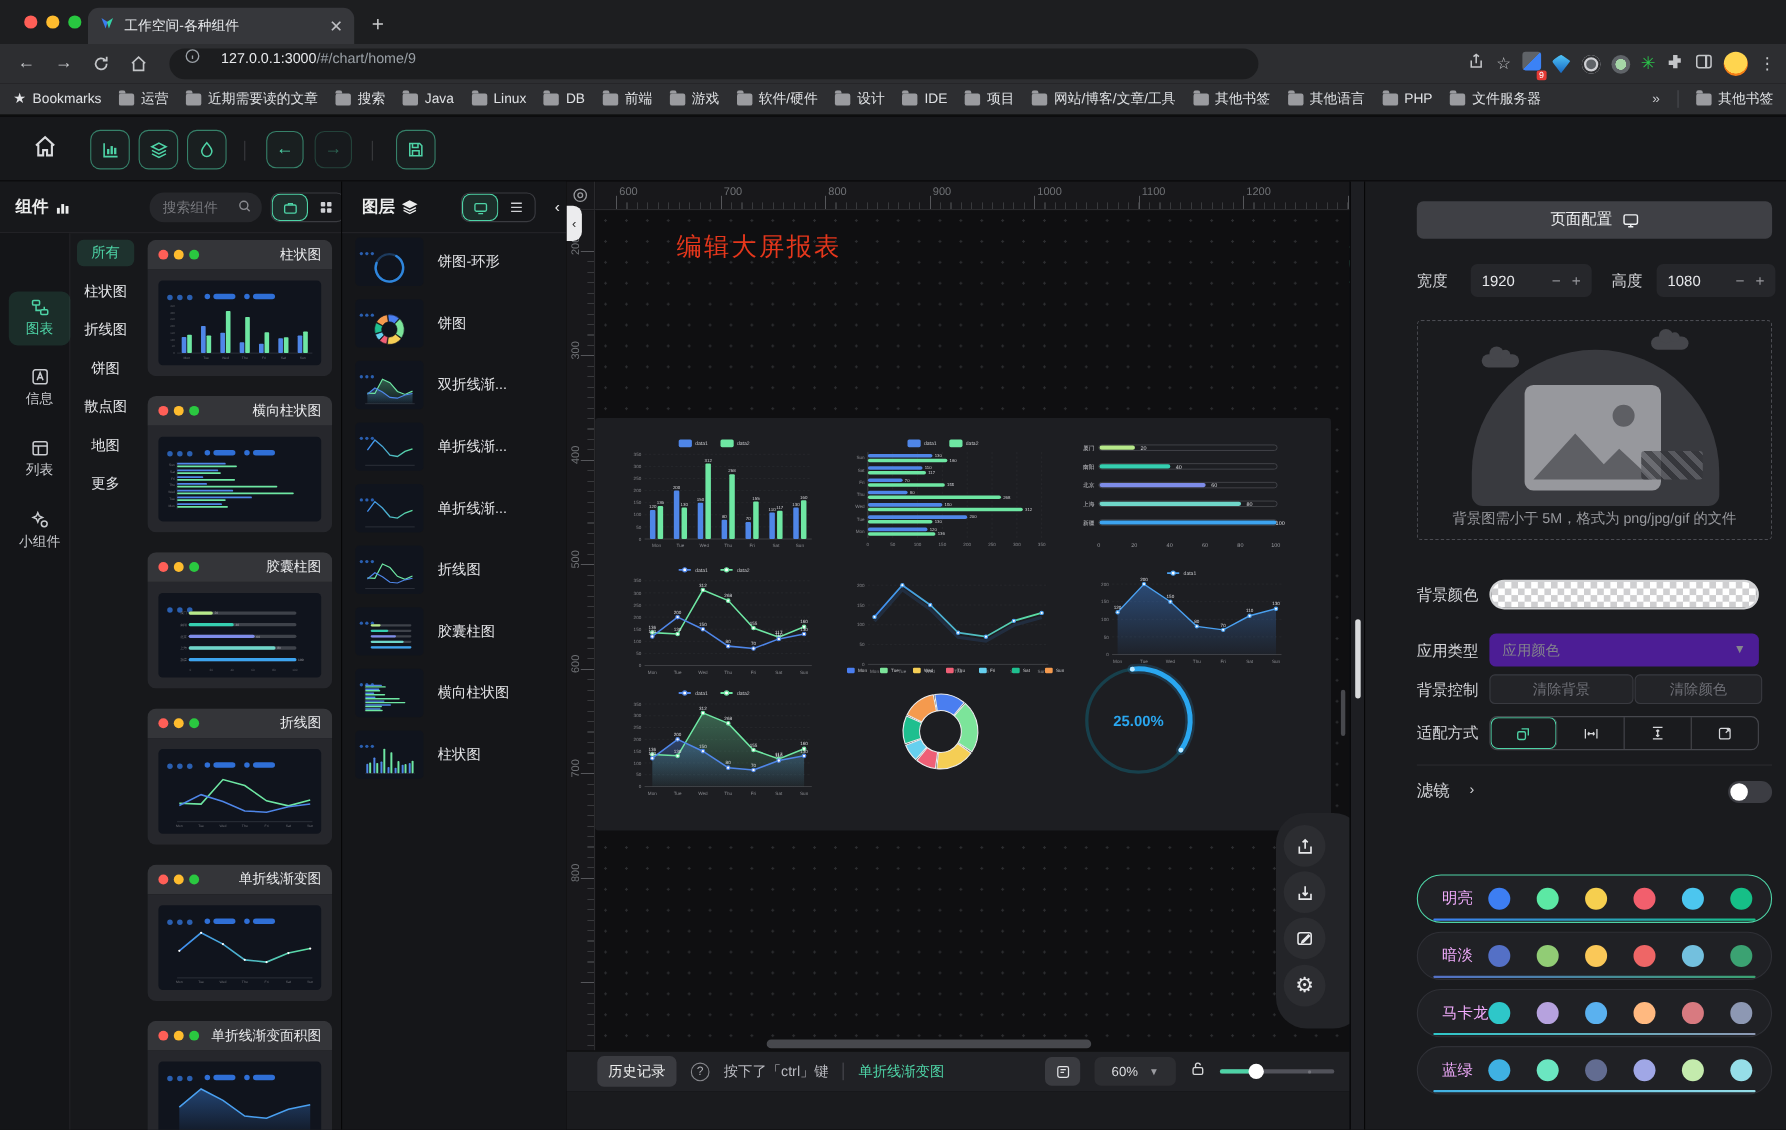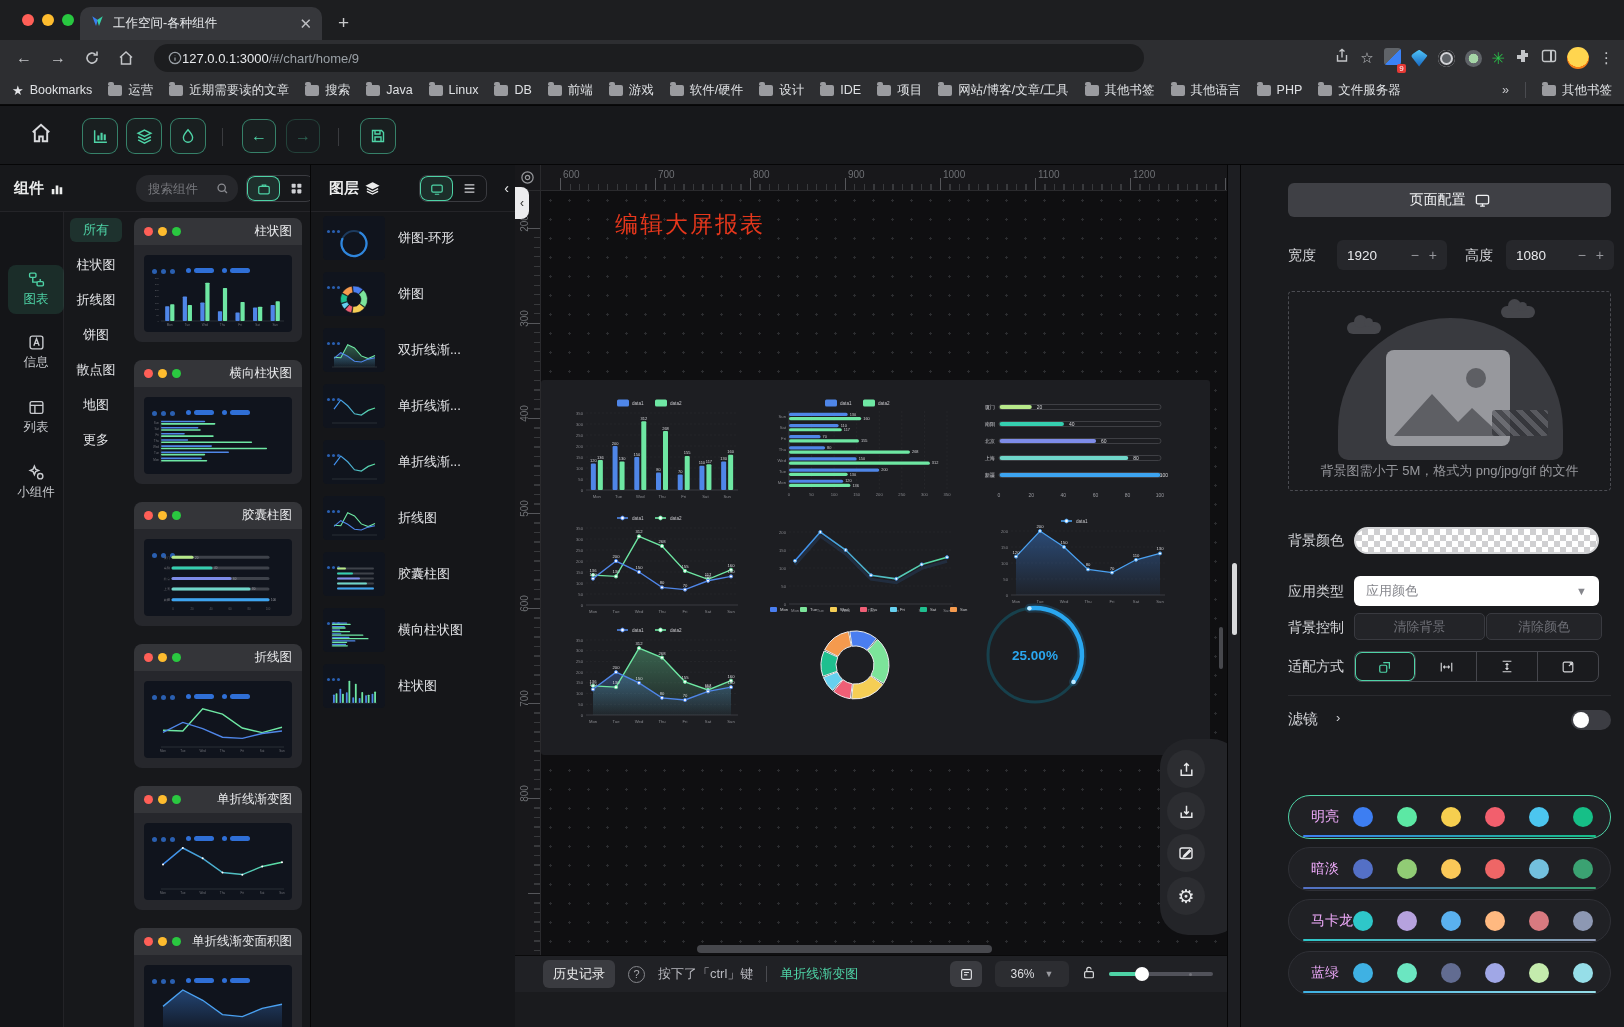--- a/index.html
+++ b/index.html
@@ -9,21 +9,21 @@
 i,em{font-style:normal}
 
 .titlebar{position:relative;height:40px;background:#1d1e20}
 .tl{position:absolute;top:14px;width:12px;height:12px;border-radius:50%}
 .tab{position:absolute;left:80px;top:7px;width:242px;height:33px;background:#36373b;border-radius:10px 10px 0 0;display:flex;align-items:center;padding:0 10px;gap:8px}
 .tab-title{color:#e8eaed;font-size:12.5px;flex:1;white-space:nowrap;overflow:hidden}
 .tab-x{color:#bdbec2;font-size:15px;cursor:default}
 .newtab{position:absolute;left:338px;top:10px;color:#c8c9cb;font-size:19px;line-height:26px}
 .toolbar{position:relative;height:36px;background:#2d2e31;display:flex;align-items:center;padding:0 10px;gap:6px}
 .navic{width:28px;height:28px;border-radius:50%;display:flex;align-items:center;justify-content:center;color:#c3c5c8;font-size:16px}
-.urlbar{flex:1;height:28px;background:#1c1d1f;border-radius:14px;display:flex;align-items:center;padding:0 14px;gap:0;margin:0 8px;max-width:990px}
+.urlbar{flex:1;height:28px;background:#1c1d1f;border-radius:14px;display:flex;padding:0 14px;gap:19px;margin:0 8px;max-width:990px}
 .urlhost{color:#e8eaed;font-size:13px}
 .urlpath{color:#9aa0a6;font-size:13px}
 .tbricons{display:flex;align-items:center;gap:10px;margin-left:auto}
 .extdot{width:17px;height:17px;border-radius:50%;display:inline-block}
 .bookbar{position:relative;height:29px;background:#2d2e31;display:flex;align-items:center;padding:0 12px;gap:16px;border-bottom:1px solid #0a0a0b}
 .bk{display:flex;align-items:center;gap:6px;color:#dfe1e4;font-size:12.5px;white-space:nowrap}
 .folder{width:14px;height:11px;background:#9a9b9f;border-radius:2px;position:relative;flex:none}
 .folder:before{content:"";position:absolute;top:-3px;left:0;width:6px;height:3px;background:#9a9b9f;border-radius:2px 2px 0 0}
 
 .apphead{position:relative;height:60px;background:#17181b;border-top:1px solid #060607;border-bottom:1px solid #060607}
@@ -114,21 +114,21 @@
 .upload{position:absolute;left:47px;top:126px;width:323px;height:200px;border:1px dashed #4b4c52;border-radius:4px}
 .cloud{position:absolute;width:34px;height:12px;background:#45464b;border-radius:7px}
 .cloud:before{content:"";position:absolute;left:7px;top:-7px;width:13px;height:13px;background:#45464b;border-radius:50%}
 .cloud:after{content:"";position:absolute;left:17px;top:-4px;width:9px;height:9px;background:#45464b;border-radius:50%}
 .hill{position:absolute;left:49px;bottom:30px;width:225px;height:142px;background:#393a3f;border-radius:112px 112px 10px 10px}
 .stripes{position:absolute;right:62px;bottom:54px;width:56px;height:26px;border-radius:3px;opacity:.8;
  background:repeating-linear-gradient(45deg,#35363b 0 5px,#606167 5px 10px)}
 .uphint{position:absolute;left:0;right:0;bottom:10px;text-align:center;color:#98999e;font-size:13px}
 .swatch{position:absolute;left:113px;top:362px;width:245px;height:27px;border:2px solid #d2d3d5;border-radius:14px;
  background:repeating-conic-gradient(#cfcfd1 0 25%,#ffffff 0 50%) 0 0/12px 12px}
-.rselect{position:absolute;left:113px;top:411px;width:245px;height:30px;background:#ffffff;border-radius:6px;display:flex;align-items:center;padding:0 12px;color:#85868c;font-size:13px}
+.rselect{position:absolute;left:113px;top:411px;width:245px;height:30px;background:#4c1d95;border-radius:6px;display:flex;align-items:center;padding:0 12px;color:#85868c;font-size:13px}
 .rselect .ch{margin-left:auto;color:#85868c;font-size:11px}
 .gbtn{position:absolute;top:448px;height:27px;background:#232428;border:1px solid #393a40;border-radius:5px;color:#6f7077;font-size:13px;display:flex;align-items:center;justify-content:center}
 .fitwrap{position:absolute;left:113px;top:486px;width:245px;height:31px;border:1px solid #46474d;border-radius:7px;display:flex}
 .fitc{flex:1;display:flex;align-items:center;justify-content:center;color:#d6d7da;border-right:1px solid #46474d}
 .fitc:last-child{border-right:none}
 .fitc.on{box-shadow:inset 0 0 0 1px #4ed3a6;border-radius:7px;color:#4ed3a6}
 .rdiv{position:absolute;left:47px;top:530px;width:323px;height:1px;background:#2a2b2f}
 .switch{position:absolute;left:330px;top:545px;width:40px;height:20px;background:#3c3d43;border-radius:10px}
 .switch i{position:absolute;left:2px;top:2px;width:16px;height:16px;border-radius:50%;background:#fff}
 .trow{position:absolute;left:47px;width:323px;height:44px;background:#202125;border:1px solid #2f3036;border-radius:22px}
@@ -1266,21 +1266,21 @@
       <span class="hinttx">按下了「ctrl」键</span>
       <span class="bdiv"></span>
       <span class="synctx">单折线渐变图</span>
       <span class="panelbtn">
           <svg width="13" height="13" viewBox="0 0 16 16" fill="none" stroke="#e3e4e7" stroke-width="1.4">
             <rect x="2" y="2" width="12" height="12" rx="2"></rect>
             <path d="M5 5.5h6M5 8.5h4"></path>
           </svg>
         </span>
       <span class="zoomsel">
-          <em>36%</em>
+          <em>60%</em>
           <em style="font-size:9px;color:#9b9ca1">▼</em>
         </span>
       <span><svg width="14" height="15" viewBox="0 0 16 16" fill="none" stroke="#d8d9db" stroke-width="1.4">
             <rect x="3" y="7" width="10" height="7" rx="1.5"></rect>
             <path d="M5.5 7V5a2.5 2.5 0 0 1 5-.5"></path>
           </svg></span>
       <span class="slider">
           <i class="tr"></i>
           <i class="fl"></i>
           <i class="tick"></i>

